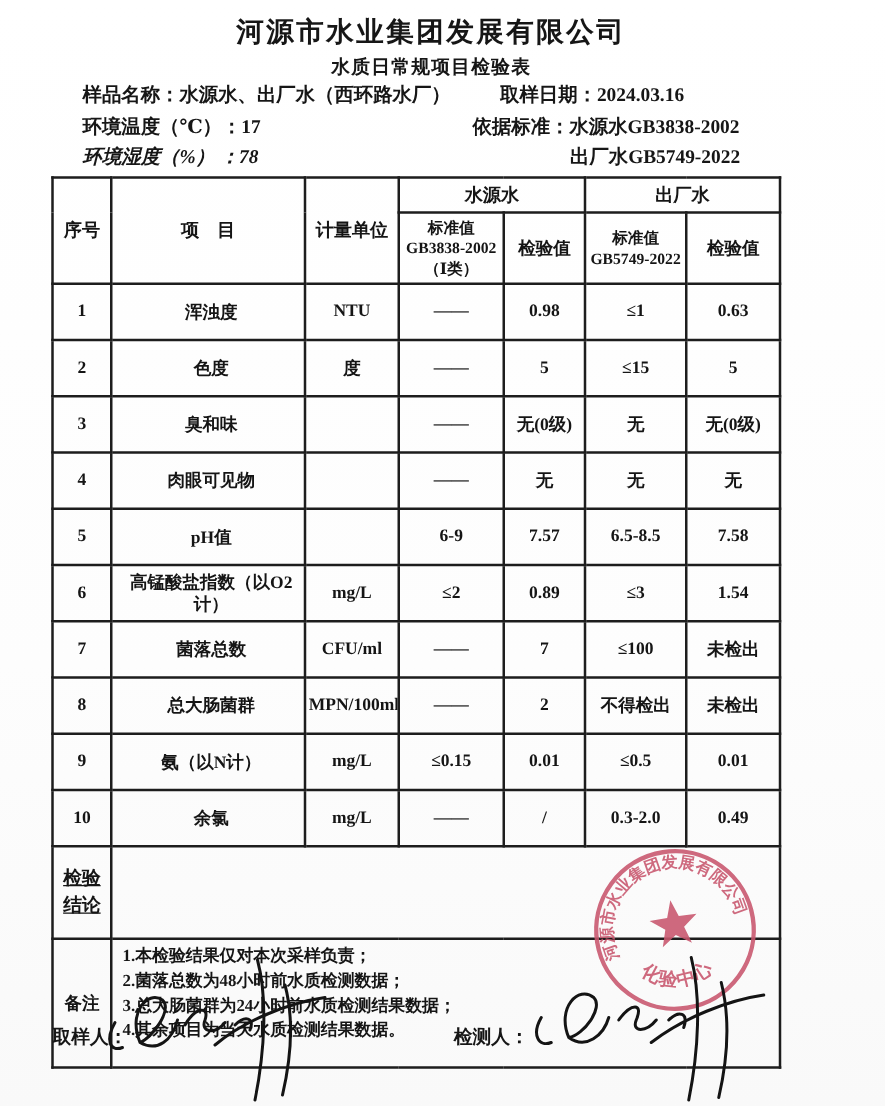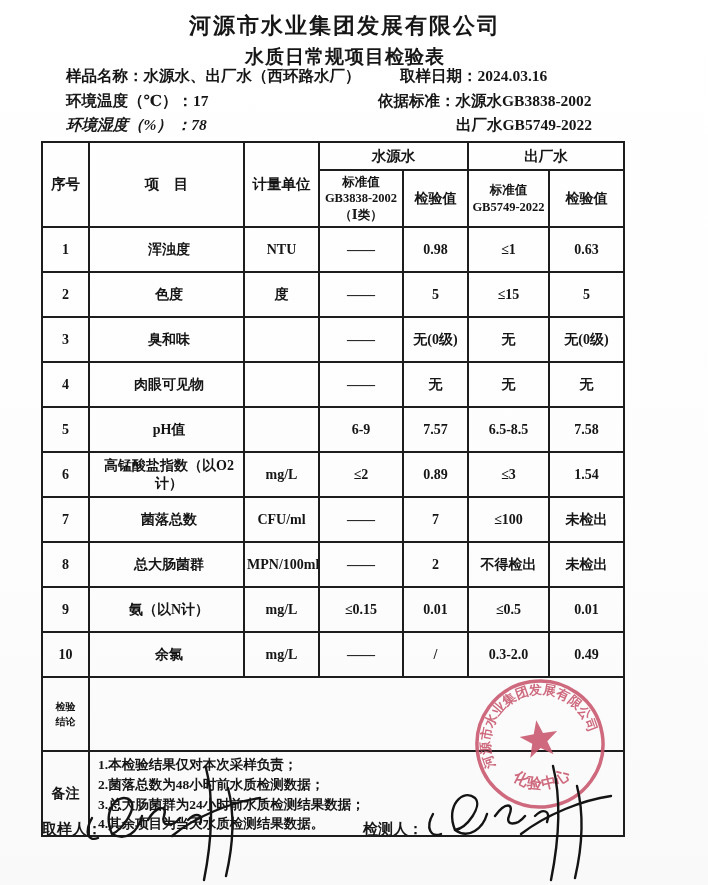--- a/index.html
+++ b/index.html
@@ -4,38 +4,38 @@
 <style>
   html,body{margin:0;padding:0;}
   body{
     width:708px;height:885px;position:relative;overflow:hidden;
     background:linear-gradient(180deg,#ffffff 0%,#fdfdfd 60%,#f9f9f9 100%);
     font-family:"Liberation Serif","DejaVu Serif",serif;
     color:#161616;
   }
   .abs{position:absolute;}
   .company{top:11px;left:0;width:690px;text-align:center;font-size:22px;font-weight:900;letter-spacing:2px;}
-  .formtitle{top:44px;left:0;width:690px;text-align:center;font-size:19px;font-weight:700;letter-spacing:1px;}
+  .formtitle{top:44px;left:0;width:690px;text-align:center;font-size:15px;font-weight:700;letter-spacing:1px;}
   .info{font-size:15.5px;font-weight:700;white-space:nowrap;}
   
   .tablewrap{left:41px;top:141px;z-index:1;}
   table{border-collapse:collapse;table-layout:fixed;width:582px;}
   td,th{
     border:2px solid #1d1d1d;text-align:center;vertical-align:middle;
     font-size:14px;font-weight:600;padding:0 2px;overflow:hidden;color:#151515;
   }
   tr.hdr1 th{height:26px;font-size:14.5px;text-align:center;}
   tr.hdr2 th{height:55px;}
   tr.data td{height:43px;}
   .std-h{font-size:12.5px;white-space:pre-line;line-height:1.3;font-weight:600;}
   .item-cell{text-align:center;padding-left:7px;margin-top:32px;}
   tr.concl td{height:72px;}
-  .concl-label{white-space:pre-line;font-size:10px;line-height:1.5;}
+  .concl-label{white-space:pre-line;font-size:15px;line-height:1.5;text-decoration:underline;}
   tr.remark td{height:81px;}
-  .remark-content{text-align:left;padding:2px 4px 0 8px;}
+  .remark-content{text-align:left;padding:2px 4px 18px 8px;}
   .remark-content div{font-size:13.5px;font-weight:600;line-height:1.45;white-space:nowrap;}
   
   .sign-label{font-size:15px;font-weight:700;}
   
   .stamp{z-index:4;transform:rotate(-9deg);opacity:.88;}
   
   .sig{z-index:5;}
   .sig path{fill:none;stroke:#141414;stroke-width:2.4;stroke-linecap:round;stroke-linejoin:round;}
 </style>
 </head>

